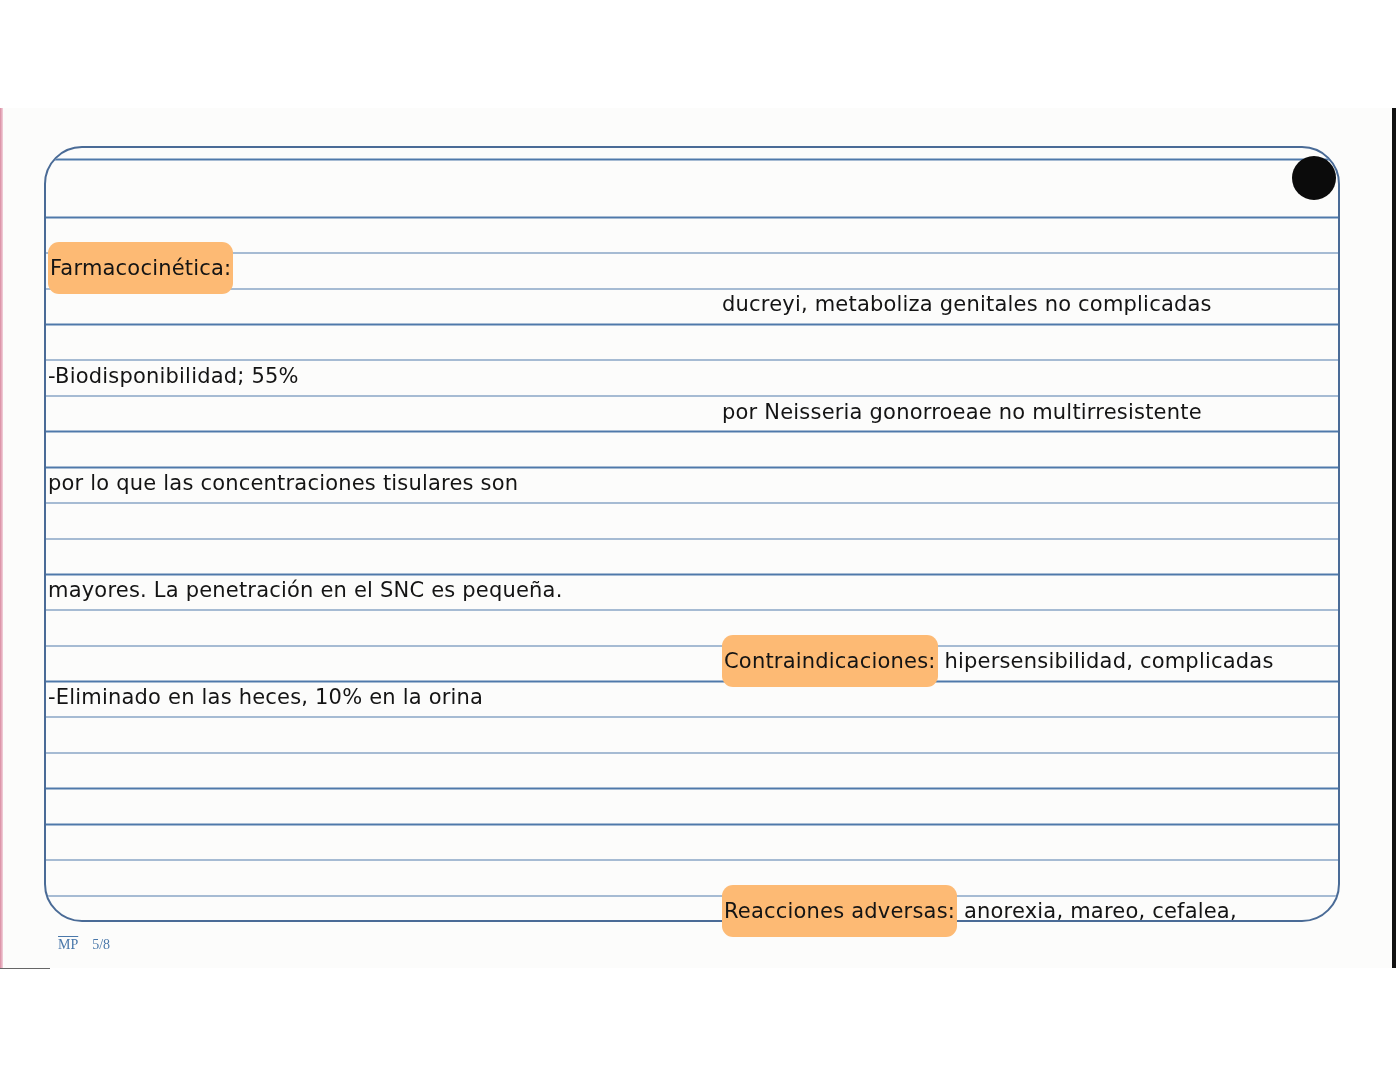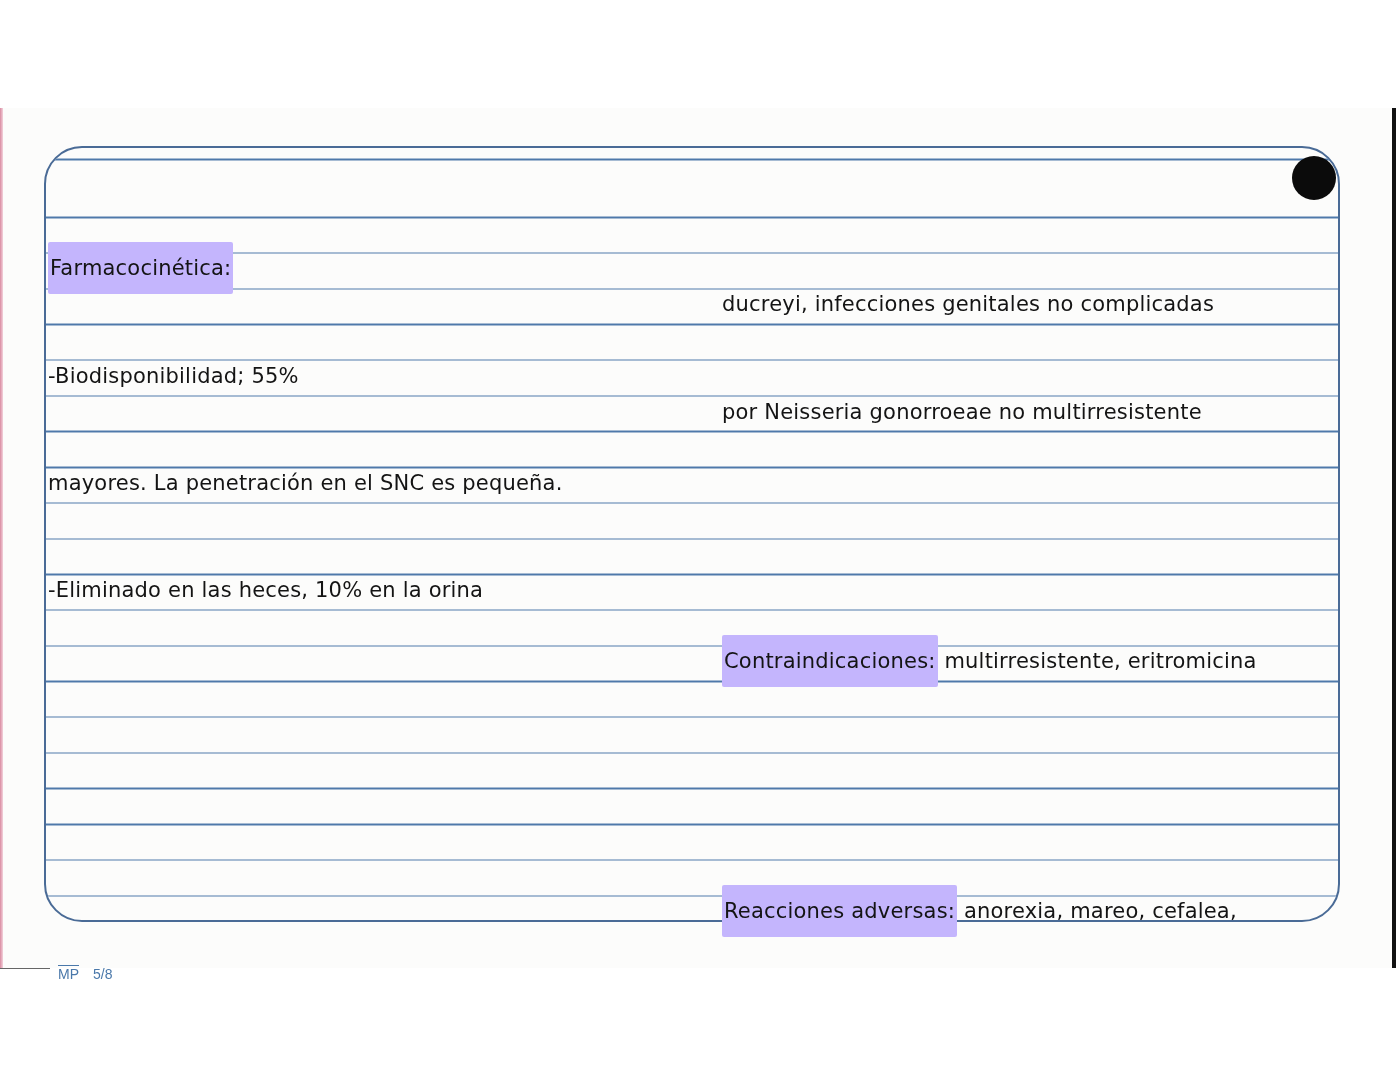--- a/index.html
+++ b/index.html
@@ -44,51 +44,52 @@
       border-radius: 50%; background: #0b0b0b;
     }
     .hand {
       position: absolute;
       font-family: "DejaVu Sans", sans-serif;
       font-size: 21px; line-height: 35.7px;
       color: #141414; letter-spacing: 0.2px;
       white-space: pre-wrap;
     }
     .hl {
-      background: #c4b5fd;
+      background: #fdba74;
       padding: 14px 2px;
-      border-radius: 2px;
+      border-radius: 11px;
     }
     .line { display: block; height: 35.7px; white-space: nowrap; }
     .col-left { left: 48px; top: 180px; width: 640px; }
     .col-right { left: 722px; top: 216px; width: 620px; }
     .gap { display: block; height: 35.7px; }
     .footer-mark {
-      position: absolute; left: 58px; top: 966px;
-      font-size: 14px; color: #4a78aa; font-family: Liberation Sans, sans-serif;
+      position: absolute; left: 58px; top: 937px;
+      font-size: 14px; color: #4a78aa; font-family: Liberation Serif, serif;
     }
     .footer-mark .mp { text-decoration: overline; margin-right: 14px; }
   </style>
 </head>
 <body>
 
 <div class="scan-paper"></div>
 <div class="pink-edge"></div>
 <div class="right-edge"></div>
 <div class="bottom-edge"></div>
 
 <div class="card">
   <div class="rules"></div>
 </div>
 
 <div class="dot"></div>
 
 <div class="hand col-left">
   <span class="line"><span class="hl">Farmacocinética:</span></span>
   <span class="line">-Biodisponibilidad; 55%</span>
+  <span class="line">por lo que las concentraciones tisulares son</span>
   <span class="line">mayores. La penetración en el SNC es pequeña.</span>
   <span class="line">-Eliminado en las heces, 10% en la orina</span>
   <span class="gap"></span>
 
   
   
   
   
   
 
@@ -98,25 +99,25 @@
   
   
   
 
   
   
   
 </div>
 
 <div class="hand col-right">
-  <span class="line">ducreyi, infecciones genitales no complicadas</span>
+  <span class="line">ducreyi, metaboliza genitales no complicadas</span>
   <span class="line">por Neisseria gonorroeae no multirresistente</span>
   <span class="gap"></span>
 
-  <span class="line"><span class="hl">Contraindicaciones:</span><span> multirresistente, eritromicina</span></span>
+  <span class="line"><span class="hl">Contraindicaciones:</span><span> hipersensibilidad, complicadas</span></span>
   <span class="gap"></span>
 
   <span class="line"><span class="hl">Reacciones adversas:</span><span> anorexia, mareo, cefalea,</span></span>
   
   
   
   
   
 </div>
 

